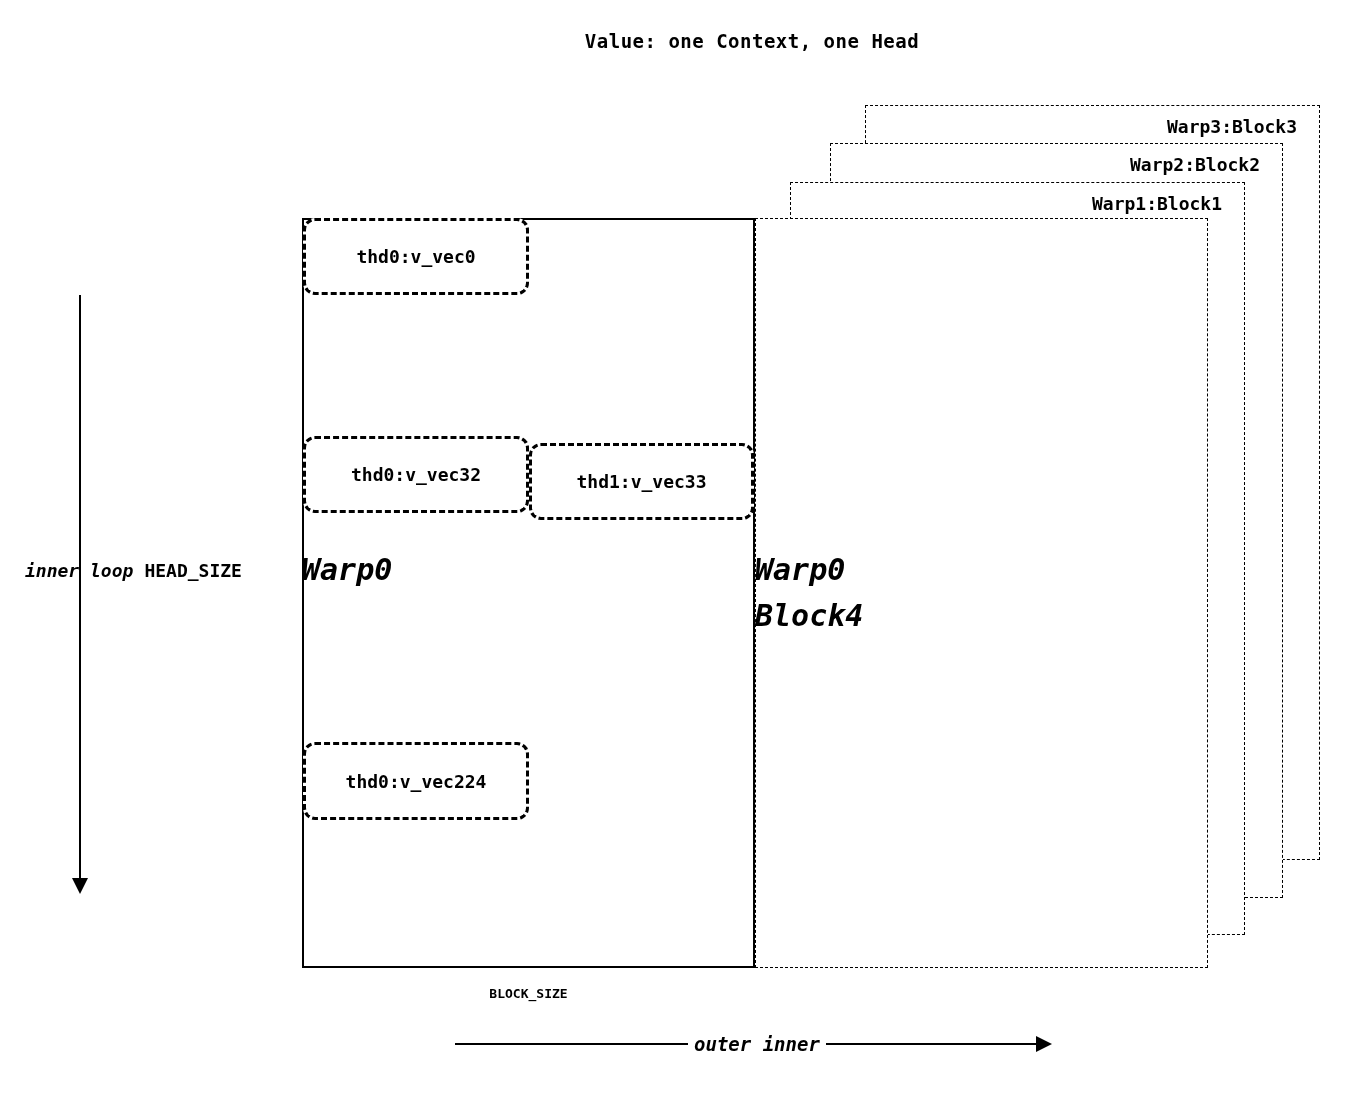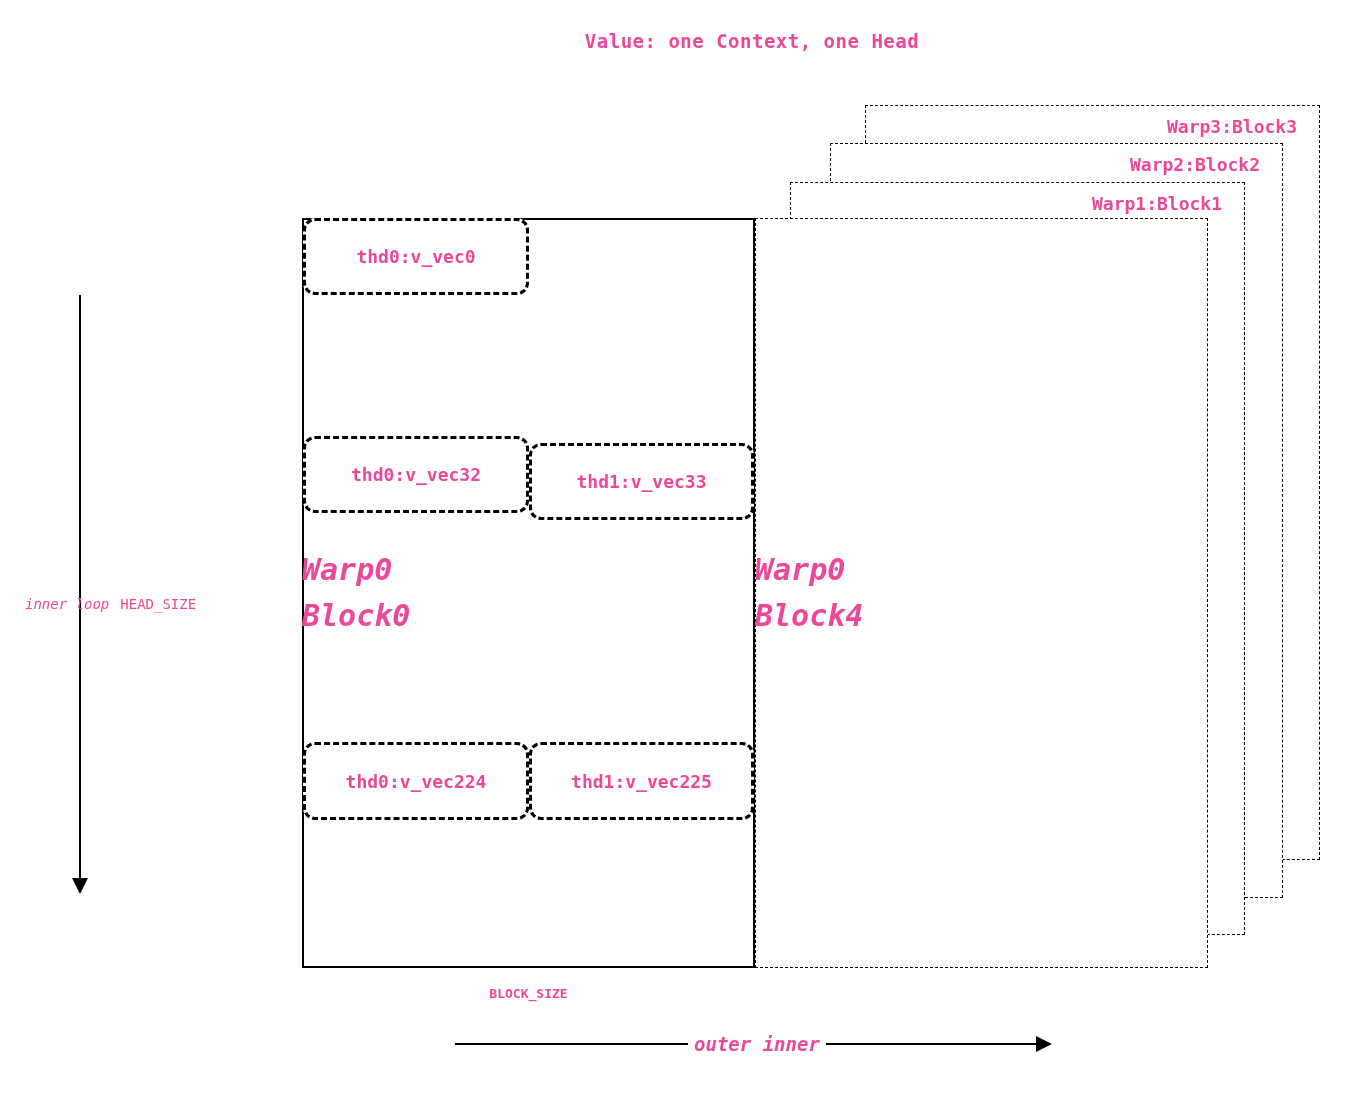--- a/index.html
+++ b/index.html
@@ -1,19 +1,19 @@
 <!DOCTYPE html>
 <html><head>
 <meta charset="utf-8">
 <style>
   * { margin:0; padding:0; box-sizing:border-box; }
   html,body { background:#ffffff; }
   .canvas {
     position:relative; width:1364px; height:1098px; background:#ffffff;
-    font-family:"DejaVu Sans Mono", "Liberation Mono", monospace; color:#ec4899;
+    font-family:"DejaVu Sans Mono", "Liberation Mono", monospace; color:#000000;
     overflow:hidden;
   }
   .abs { position:absolute; }
 
   .title { left:452px; top:30px; width:600px; text-align:center; font-size:19px; font-weight:bold; letter-spacing:0.5px; }
 
   .stack { background:#ffffff; border:1px dashed #000; }
   .stack-label { position:absolute; top:10px; right:22px; font-size:18px; font-weight:bold; }
   .b3 { left:865px; top:105px; width:455px; height:755px; }
   .b2 { left:830px; top:143px; width:453px; height:755px; }
@@ -36,21 +36,21 @@
   .c10 { left:303px; top:436px; width:226px; height:77px; }
   .c11 { left:529px; top:443px; width:225px; height:77px; }
   .c20 { left:303px; top:742px; width:226px; height:78px; }
   .c21 { left:529px; top:742px; width:225px; height:78px; }
 
   .v-line { left:79px; top:295px; width:2px; height:588px; background:#000; }
   .v-head { left:72px; top:878px; width:0; height:0;
             border-left:8px solid transparent; border-right:8px solid transparent;
             border-top:16px solid #000; }
 
-  .inner-label { left:25px; top:596px; font-size:14px; font-weight:normal; white-space:nowrap; }
+  .inner-label { left:25px; top:560px; font-size:18px; font-weight:bold; white-space:nowrap; }
   .inner-label .il { font-style:italic; }
   .inner-label .hs { margin-left:11px; }
 
   .block-size { left:302px; top:986px; width:453px; text-align:center; font-size:13px; font-weight:bold; }
 
   .h-line { left:455px; top:1043px; width:581px; height:2px; background:#000; }
   .h-head { left:1036px; top:1036px; width:0; height:0;
             border-top:8px solid transparent; border-bottom:8px solid transparent;
             border-left:16px solid #000; }
   .outer-label { left:688px; top:1033px; font-size:19px; font-weight:bold; font-style:italic;
@@ -75,28 +75,26 @@
 
   <div class="abs right-block"></div>
   <div class="abs block-title right-title">
     <div>Warp0</div>
     <div>Block4</div>
   </div>
 
   <div class="abs main-block"></div>
   <div class="abs block-title main-title">
     <div>Warp0</div>
-    <div>Block0</div>
   </div>
 
   <div class="abs cell c00">thd0:v_vec0</div>
   <div class="abs cell c10">thd0:v_vec32</div>
   <div class="abs cell c11">thd1:v_vec33</div>
   <div class="abs cell c20">thd0:v_vec224</div>
-  <div class="abs cell c21">thd1:v_vec225</div>
 
   <div class="abs v-line"></div>
   <div class="abs v-head"></div>
   <div class="abs inner-label">
     <span class="il">inner loop</span><span class="hs">HEAD_SIZE</span>
   </div>
 
   <div class="abs block-size">BLOCK_SIZE</div>
 
   <div class="abs h-line"></div>

